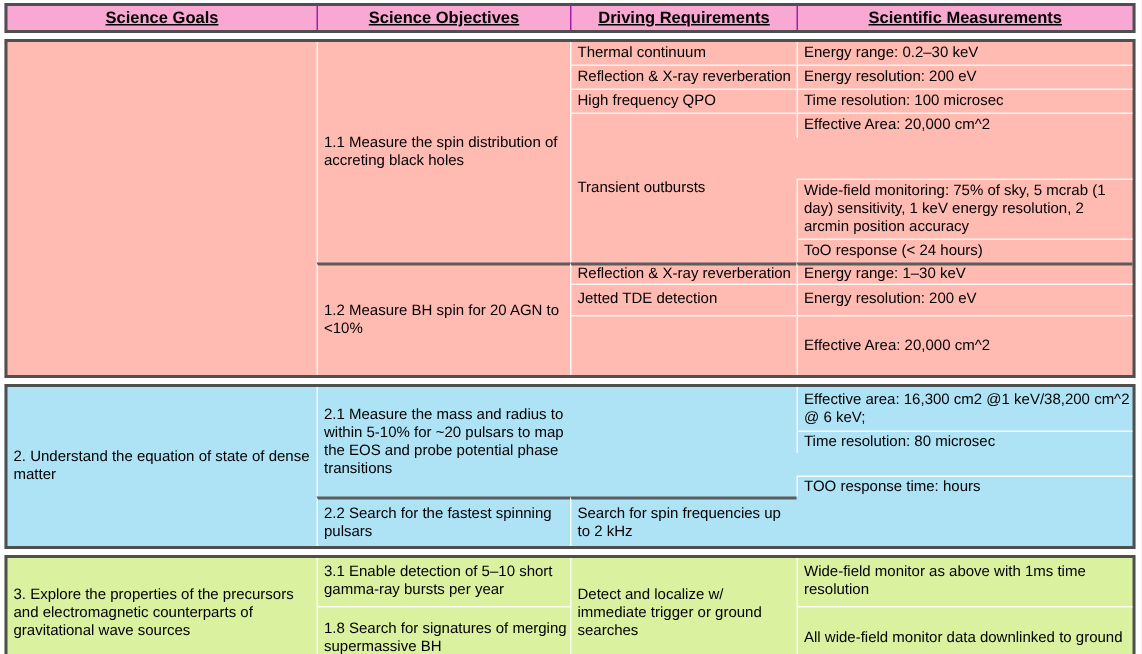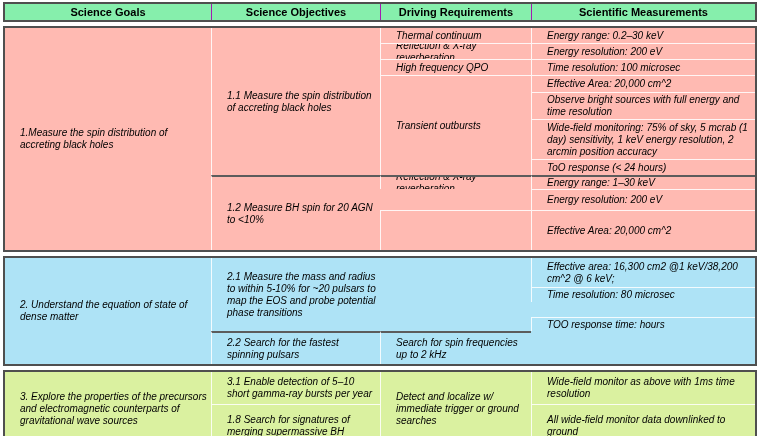--- a/index.html
+++ b/index.html
@@ -17,57 +17,56 @@
   .hcell + .hcell{border-left:1px solid #a21caf;}
   .block{
     display:grid;grid-template-columns:206px 169px 151px 1fr;
     border:2px solid #4f4f4f;box-sizing:border-box;margin-top:4px;
   }
   .b1{grid-template-rows:15px 16px 16px 17px 27px 40px 16px 14px 21px 1fr;height:226px;background:#ffbab2;}
   .b2{grid-template-rows:29px 15px 15px 14px 1fr;height:110px;background:#aee3f6;}
   .b3{grid-template-rows:32px 1fr;height:78px;background:#daf1a0;}
   .cell{
     display:flex;align-items:center;
-    padding:1px 2px 1px 15px;font-size:10px;line-height:12px;
-    box-sizing:border-box;overflow:hidden;font-style:italic;
+    padding:1px 2px 1px 4px;font-size:10px;line-height:12px;
+    box-sizing:border-box;overflow:hidden;
   }
   .bl{border-left:1px solid var(--lt);}
   .bt{border-top:1px solid var(--lt);}
   .dk{border-top:2px solid var(--dk);}
 </style>
 </head>
 <body>
 
 <div class="wrap">
 
-  <div class="hdr" style="background: #86efac;">
+  <div class="hdr" style="background: #f9a8d4; text-decoration: underline;">
     <div class="hcell">Science Goals</div>
     <div class="hcell">Science Objectives</div>
     <div class="hcell">Driving Requirements</div>
     <div class="hcell">Scientific Measurements</div>
   </div>
 
   <div class="block b1" style="background: rgb(255, 186, 178);">
-    <div class="cell" style="grid-column:1;grid-row:1/11">1.Measure the spin distribution of accreting black holes</div>
 
     <div class="cell bl" style="grid-column:2;grid-row:1/8">1.1 Measure the spin distribution of accreting black holes</div>
     <div class="cell bl dk" style="grid-column:2;grid-row:8/11">1.2 Measure BH spin for 20 AGN to &lt;10%</div>
 
     <div class="cell bl" style="grid-column:3;grid-row:1">Thermal continuum</div>
     <div class="cell bl bt" style="grid-column:3;grid-row:2">Reflection &amp; X-ray reverberation</div>
     <div class="cell bl bt" style="grid-column:3;grid-row:3">High frequency QPO</div>
     <div class="cell bl bt" style="grid-column:3;grid-row:4/8">Transient outbursts</div>
     <div class="cell bl dk" style="grid-column:3;grid-row:8">Reflection &amp; X-ray reverberation</div>
+    <div class="cell bl bt" style="grid-column:3;grid-row:9">Jetted TDE detection</div>
     <div class="cell bl bt" style="grid-column:3;grid-row:10"></div>
 
     <div class="cell bl" style="grid-column:4;grid-row:1">Energy range: 0.2–30 keV</div>
     <div class="cell bl bt" style="grid-column:4;grid-row:2">Energy resolution: 200 eV</div>
     <div class="cell bl bt" style="grid-column:4;grid-row:3">Time resolution: 100 microsec</div>
     <div class="cell bl bt" style="grid-column:4;grid-row:4">Effective Area: 20,000 cm^2</div>
-    <div class="cell bl bt" style="grid-column:4;grid-row:5">Observe bright sources with full energy and time resolution</div>
     <div class="cell bl bt" style="grid-column:4;grid-row:6">Wide-field monitoring: 75% of sky, 5 mcrab (1 day) sensitivity, 1 keV energy resolution, 2 arcmin position accuracy</div>
     <div class="cell bl bt" style="grid-column:4;grid-row:7">ToO response (&lt; 24 hours)</div>
     <div class="cell bl dk" style="grid-column:4;grid-row:8">Energy range: 1–30 keV</div>
     <div class="cell bl bt" style="grid-column:4;grid-row:9">Energy resolution: 200 eV</div>
     <div class="cell bl bt" style="grid-column:4;grid-row:10">Effective Area: 20,000 cm^2</div>
   </div>
 
   <div class="block b2" style="background: rgb(174, 227, 246);">
     <div class="cell" style="grid-column:1;grid-row:1/6">2. Understand the equation of state of dense matter</div>
 

